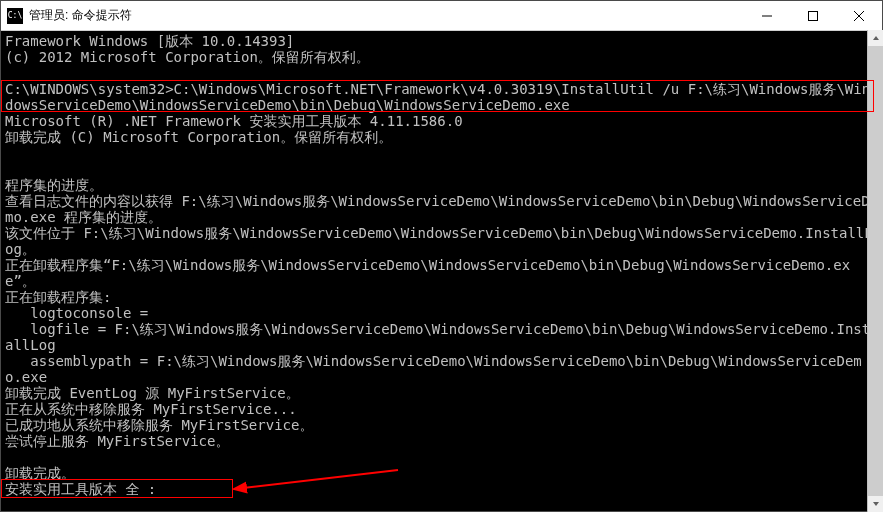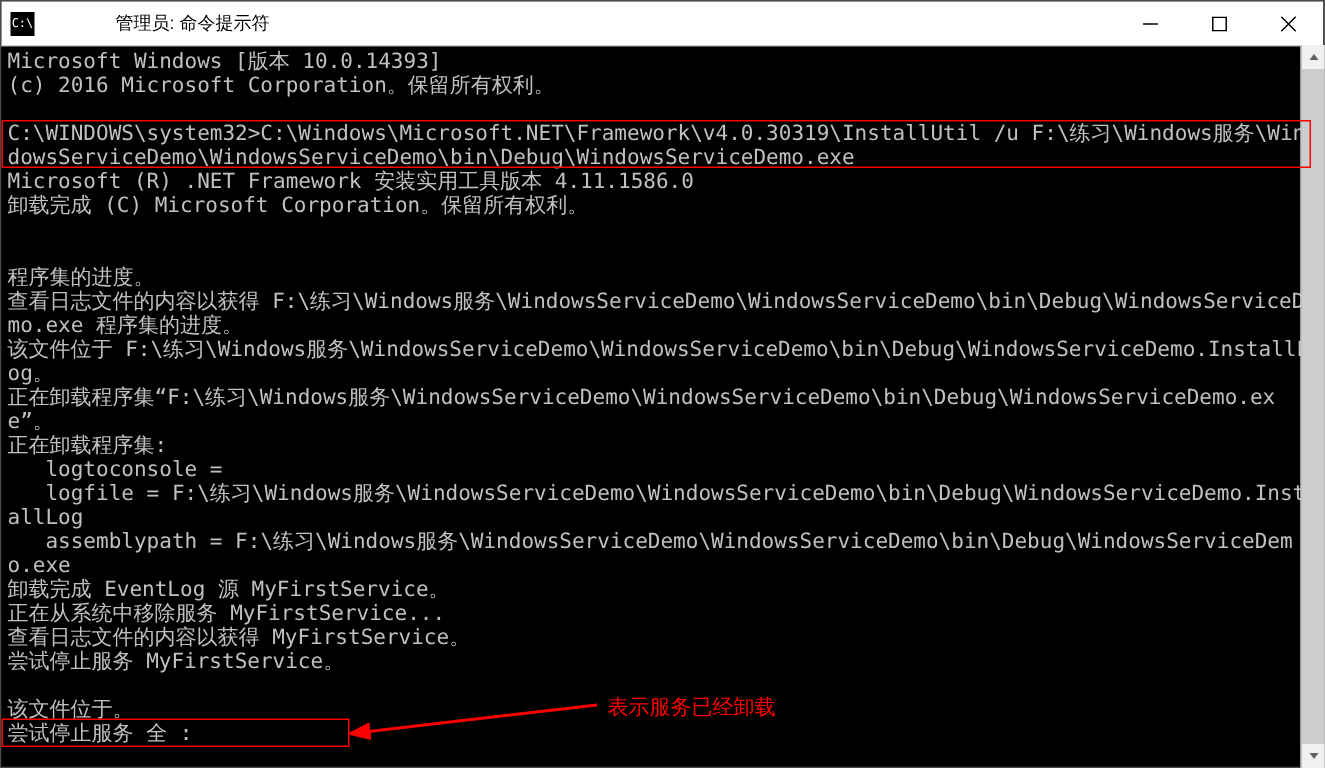--- a/index.html
+++ b/index.html
@@ -35,21 +35,21 @@
     height: 16px;
     margin-right: 6px;
     display: inline-flex;
     align-items: center;
     justify-content: center;
     background: #000;
     color: #fff;
     font-size: 8px;
     font-family: monospace;
   }
-  .titlebar .title { flex: 1; margin-left: 48px; }
+  .titlebar .title { flex: 1; }
   .winbtn {
     width: 46px;
     height: 30px;
     display: flex;
     align-items: center;
     justify-content: center;
     color: #000;
   }
   .winbtn svg { width: 10px; height: 10px; stroke: currentColor; stroke-width: 1; fill: none; }
   .terminal {
@@ -141,43 +141,43 @@
           <rect x="0.5" y="0.5" width="9" height="9"></rect>
         </svg>
     </div>
     <div class="winbtn close">
       <svg viewBox="0 0 10 10">
           <path d="M0 0 L10 10 M10 0 L0 10"></path>
         </svg>
     </div>
   </div>
 
-  <div class="terminal"><span>Microsoft Windows [版本 10.0.14393]</span>
-<span>(c) 2016 Microsoft Corporation。保留所有权利。</span>
+  <div class="terminal"><span>Framework Windows [版本 10.0.14393]</span>
+<span>(c) 2012 Microsoft Corporation。保留所有权利。</span>
 
 <span>C:\WINDOWS\system32&gt;</span><span>C:\Windows\Microsoft.NET\Framework\v4.0.30319\InstallUtil /u F:\练习\Windows服务\WindowsServiceDemo\WindowsServiceDemo\bin\Debug\WindowsServiceDemo.exe</span>
 <span>Microsoft (R) .NET Framework 安装实用工具版本 4.11.1586.0</span>
 <span>卸载完成 (C) Microsoft Corporation。保留所有权利。</span>
 
 
 <span>程序集的进度。</span>
 <span>查看日志文件的内容以获得 F:\练习\Windows服务\WindowsServiceDemo\WindowsServiceDemo\bin\Debug\WindowsServiceDemo.exe 程序集的进度。</span>
 <span>该文件位于 F:\练习\Windows服务\WindowsServiceDemo\WindowsServiceDemo\bin\Debug\WindowsServiceDemo.InstallLog。</span>
 <span>正在卸载程序集“F:\练习\Windows服务\WindowsServiceDemo\WindowsServiceDemo\bin\Debug\WindowsServiceDemo.exe”。</span>
 <span>正在卸载程序集:</span>
 <span>   logtoconsole = </span>
 <span>   logfile = F:\练习\Windows服务\WindowsServiceDemo\WindowsServiceDemo\bin\Debug\WindowsServiceDemo.InstallLog</span>
 <span>   assemblypath = F:\练习\Windows服务\WindowsServiceDemo\WindowsServiceDemo\bin\Debug\WindowsServiceDemo.exe</span>
 <span>卸载完成 EventLog 源 MyFirstService。</span>
 <span>正在从系统中移除服务 MyFirstService...</span>
-<span>查看日志文件的内容以获得 MyFirstService。</span>
+<span>已成功地从系统中移除服务 MyFirstService。</span>
 <span>尝试停止服务 MyFirstService。</span>
 
-<span>该文件位于。</span>
-<span>尝试停止服务 全 :</span></div>
+<span>卸载完成。</span>
+<span>安装实用工具版本 全 :</span></div>
 
   <div class="scrollbar">
     <div class="btn">
       <svg viewBox="0 0 8 8">
           <path d="M4 2 L7 6 L1 6 Z"></path>
         </svg>
     </div>
     <div class="thumb"></div>
     <div class="btn" style="position:absolute;bottom:0;left:0;right:0;">
       <svg viewBox="0 0 8 8">
@@ -189,14 +189,13 @@
   <div class="hlbox1"></div>
   <div class="hlbox2"></div>
   <svg class="arrow" width="170" height="40">
     <defs>
       <marker id="ah" markerWidth="10" markerHeight="10" refX="2" refY="3" orient="auto">
         <path d="M0,0 L0,6 L8,3 Z" fill="#ff0000"></path>
       </marker>
     </defs>
     <line x1="165" y1="10" x2="10" y2="28" stroke="#ff0000" stroke-width="2" marker-end="url(#ah)"></line>
   </svg>
-  <div class="annot">表示服务已经卸载</div>
 </div>
 
 </body></html>

